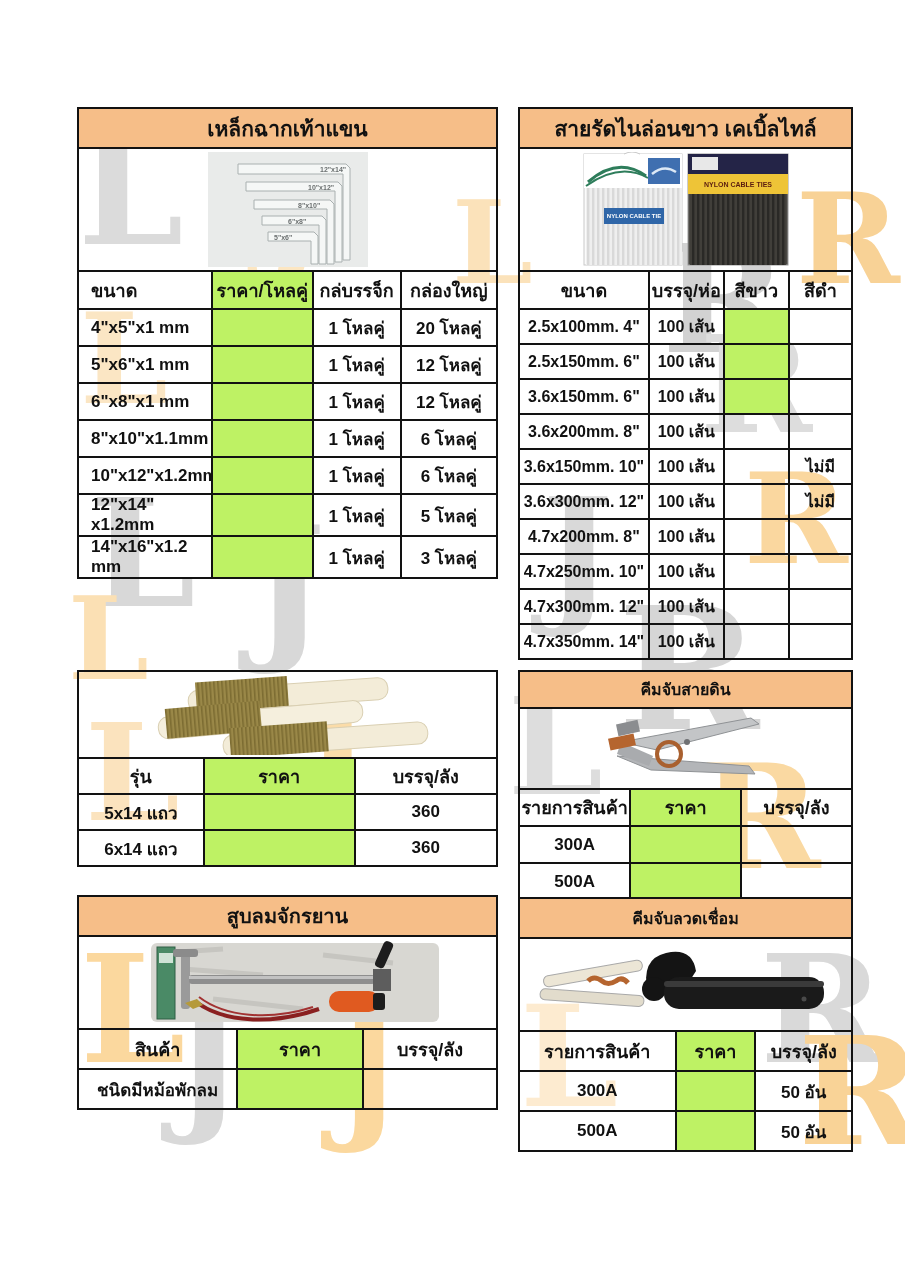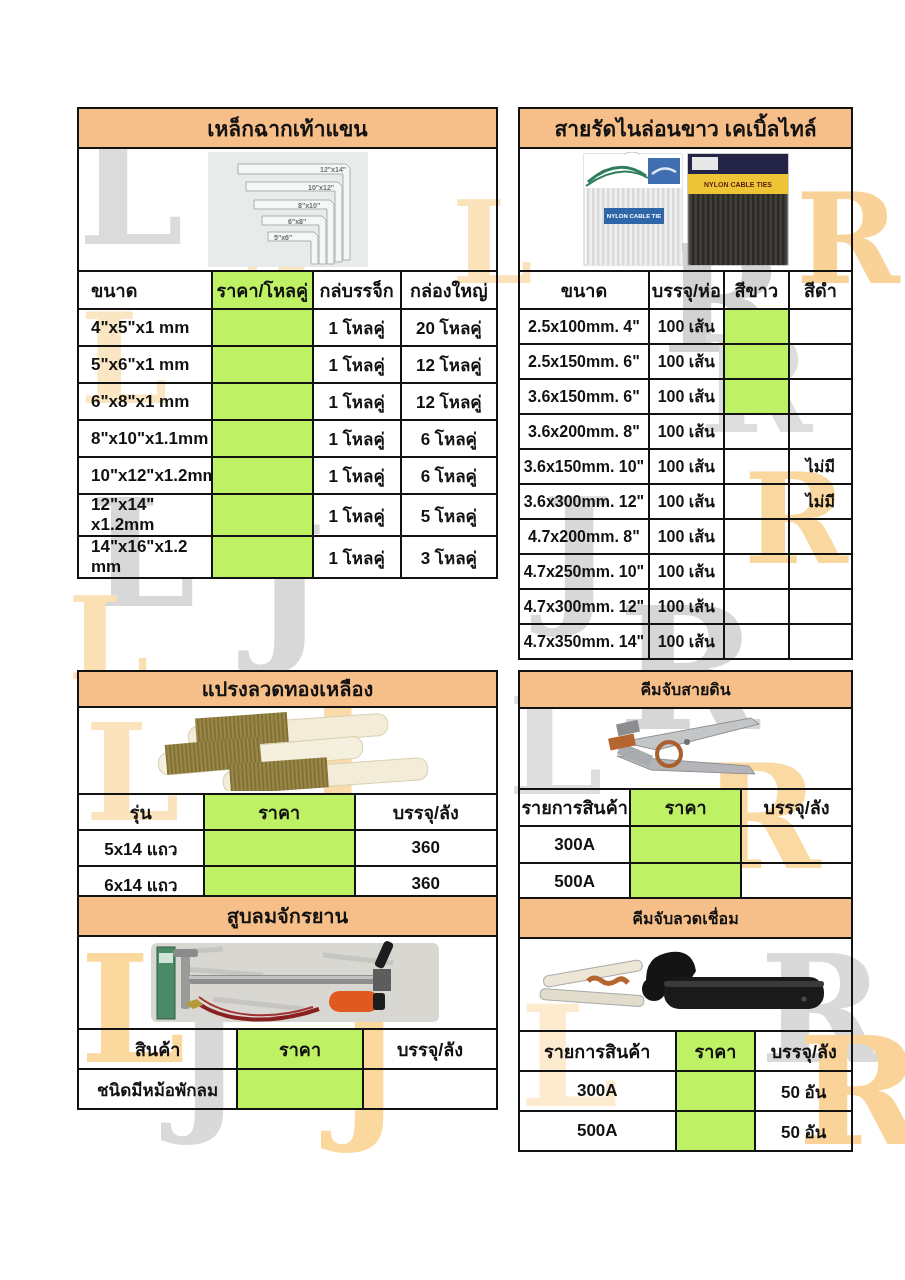--- a/index.html
+++ b/index.html
@@ -286,23 +286,20 @@
       </tbody>
   </table>
 
   <table class="tbl t3">
     <colgroup>
         <col style="width:30%">
         <col style="width:36%">
         <col style="width:34%">
       </colgroup>
     <tbody>
-        <tr>
-          <td class="title" colspan="3">แปรงลวดทองเหลือง</td>
-        </tr>
     <tr>
           <td class="imgcell" colspan="3">
       <svg width="340" height="81" viewBox="0 0 340 81">
         <defs>
           <pattern id="bristle" width="4" height="6" patternUnits="userSpaceOnUse">
             <rect width="4" height="6" fill="#9a8848"></rect>
                   <rect width="1.6" height="6" fill="#7c6c32"></rect>
           </pattern>
         </defs>
         <g transform="rotate(-4 170 20)">

